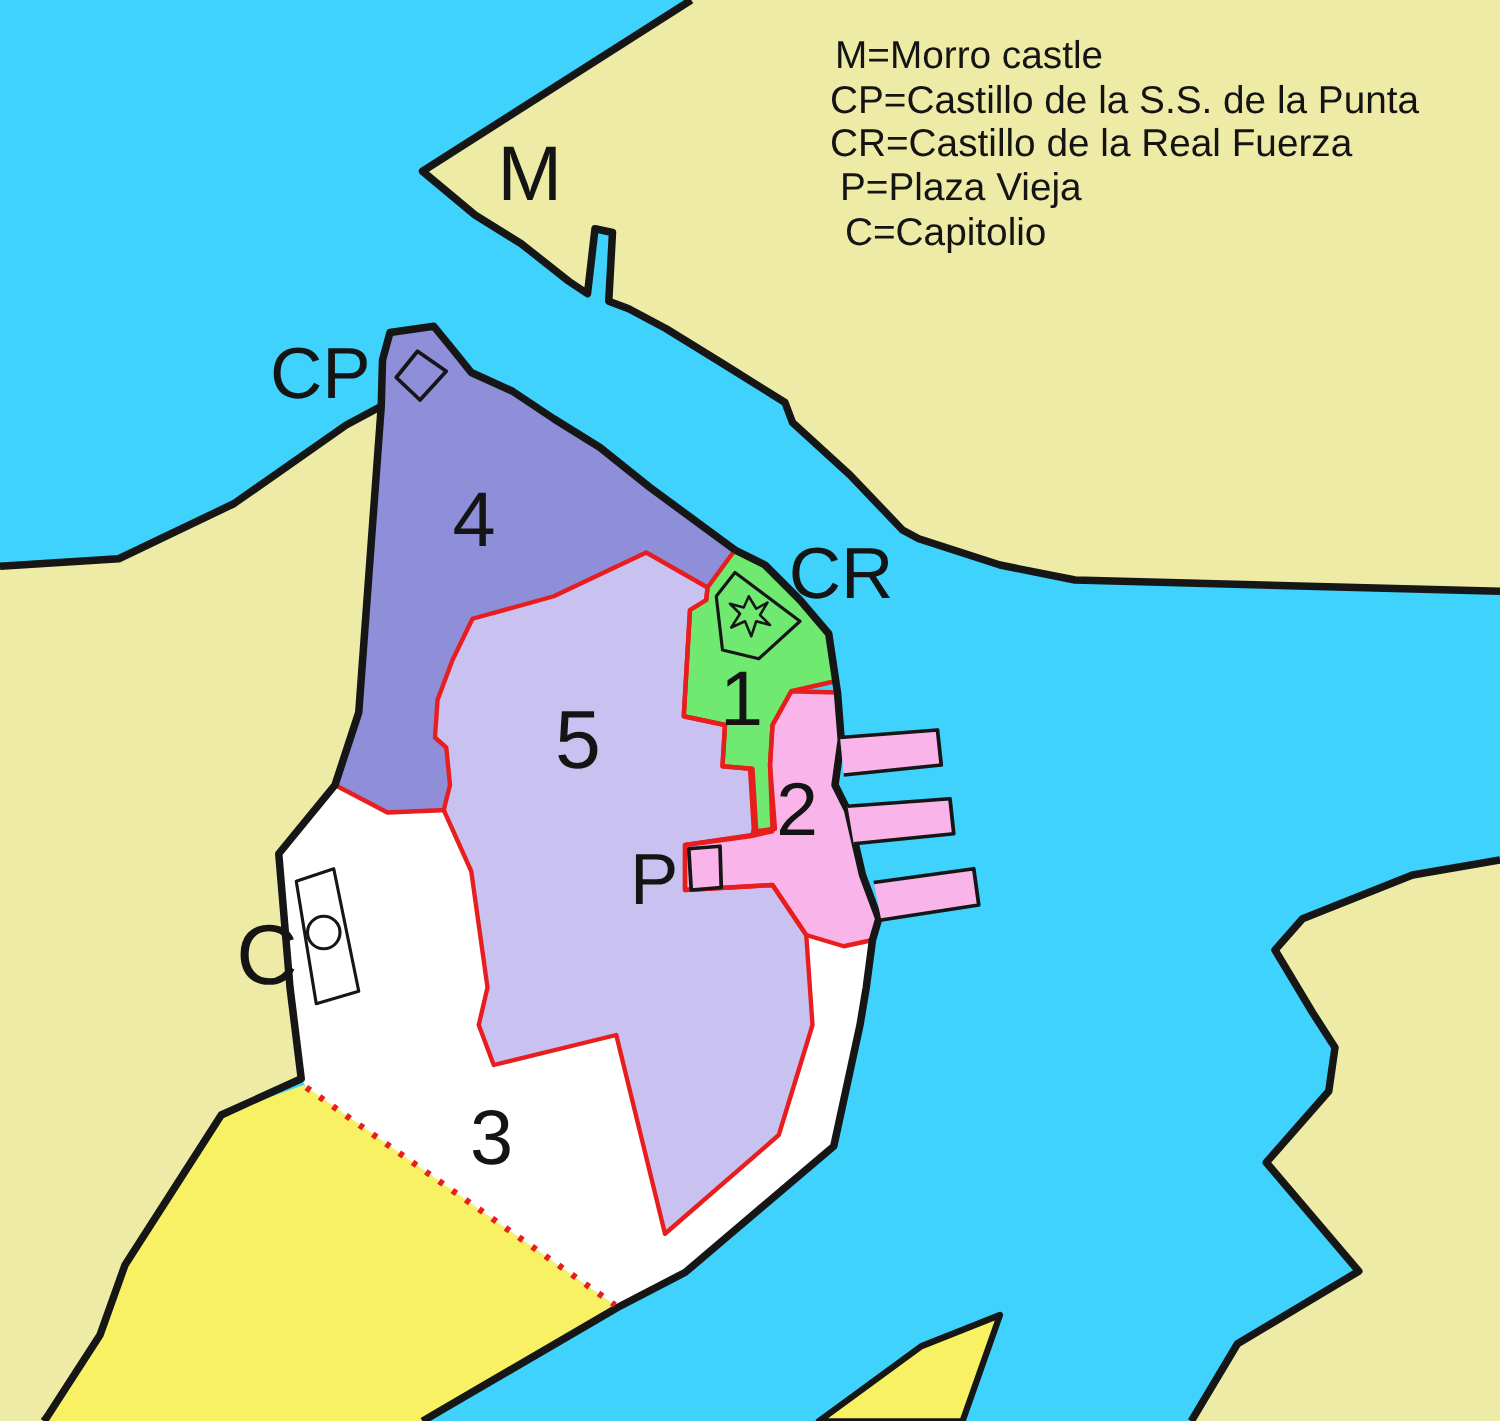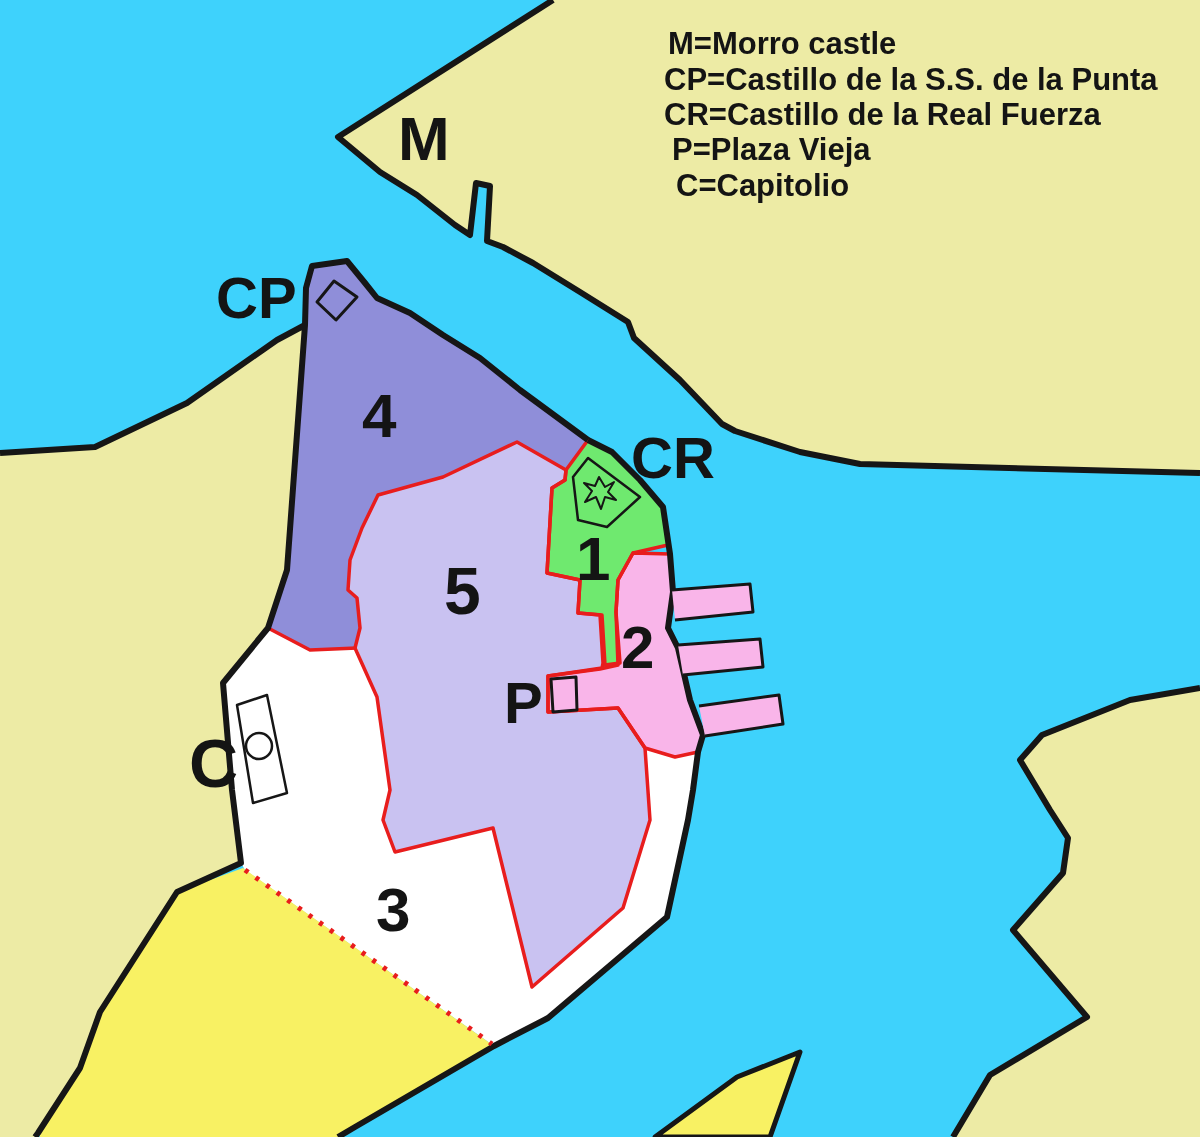--- a/index.html
+++ b/index.html
@@ -1,16 +1,16 @@
 <!DOCTYPE html>
 <html><head>
 <meta charset="utf-8">
 <style>
   html,body{margin:0;padding:0;background:#ffffff;}
-  .map-wrap{width:1200px;height:1137px;overflow:hidden;font-weight:bold;}
+  .map-wrap{width:1200px;height:1137px;overflow:hidden;}
   svg{display:block;}
   svg text{font-family:"Liberation Sans","DejaVu Sans",sans-serif;fill:#141414;}
 </style>
 </head>
 <body>
 
 <div class="map-wrap">
   <svg width="1200" height="1137" viewBox="0 0 1200 1137" xmlns="http://www.w3.org/2000/svg">
       <polygon points="0,0 1200,0 1200,1137 0,1137" fill="#3ed2fc"></polygon>
       <polygon points="553,0 338,137 380,172 417,195 455,225 470,235 476,183 490,186 487,241 503,247 533,263 580,292 628,322 634,338 680,380 722,424 735,431 800,452 860,464 1200,473 1200,0" fill="#edeba5"></polygon>

